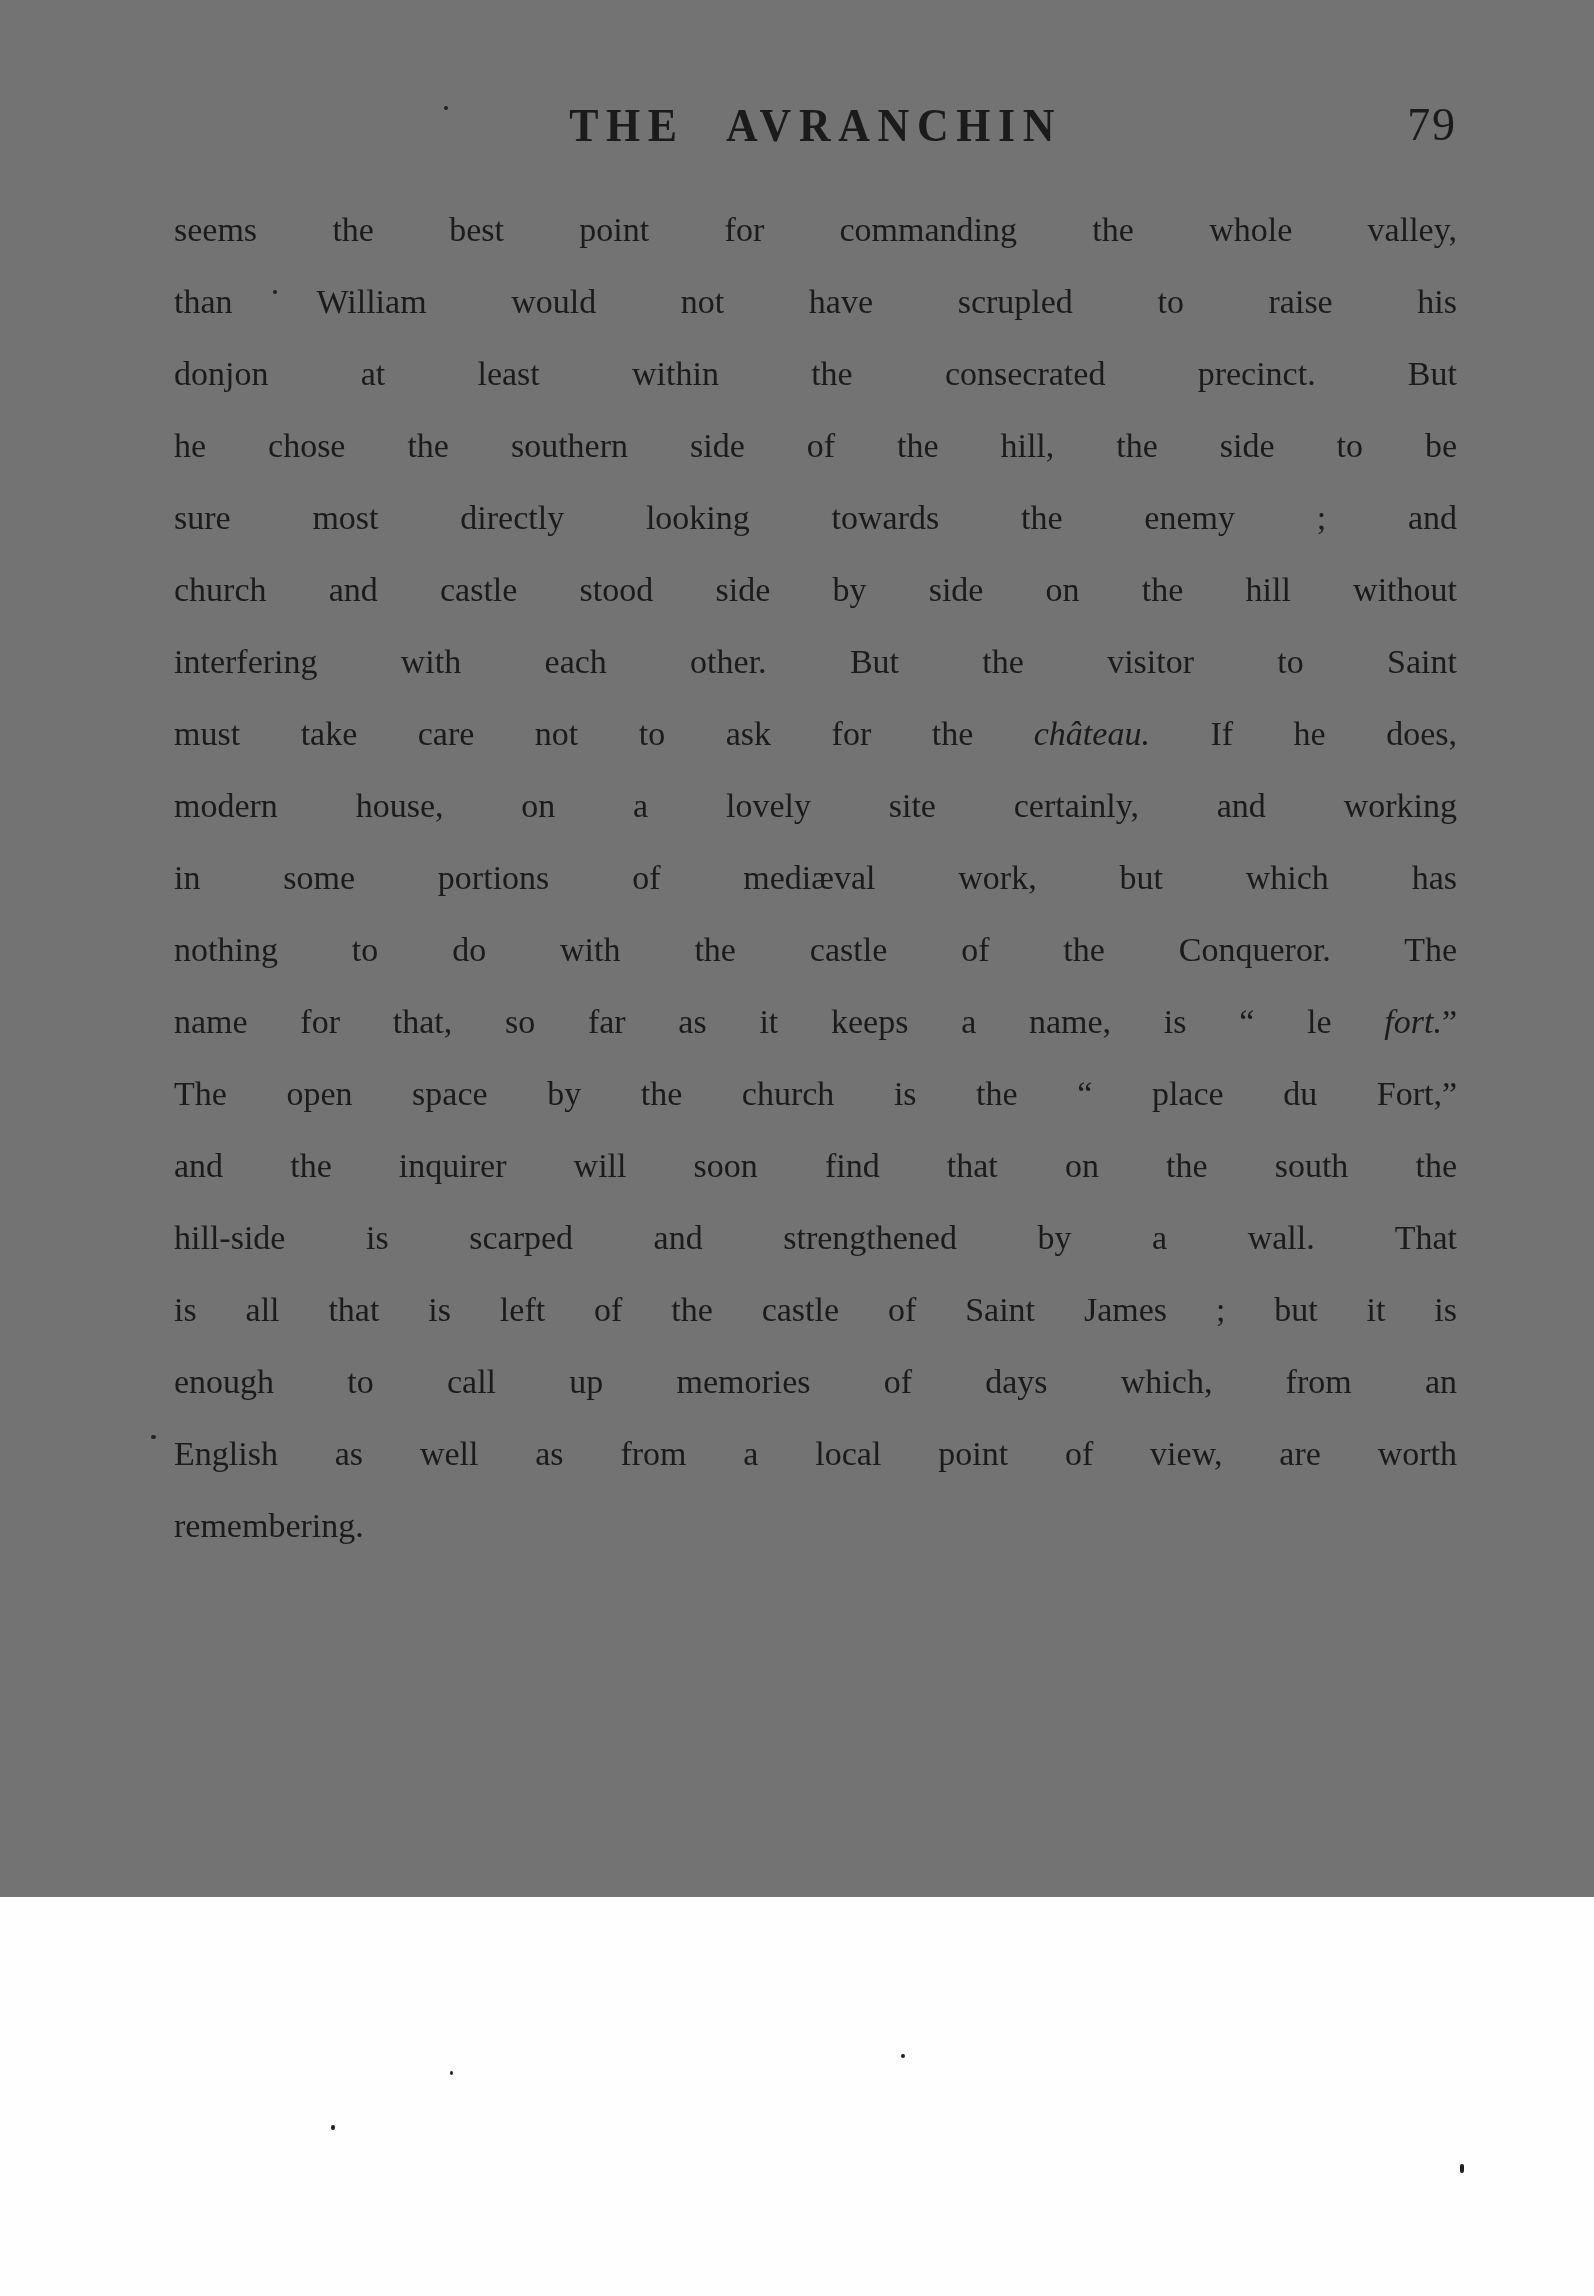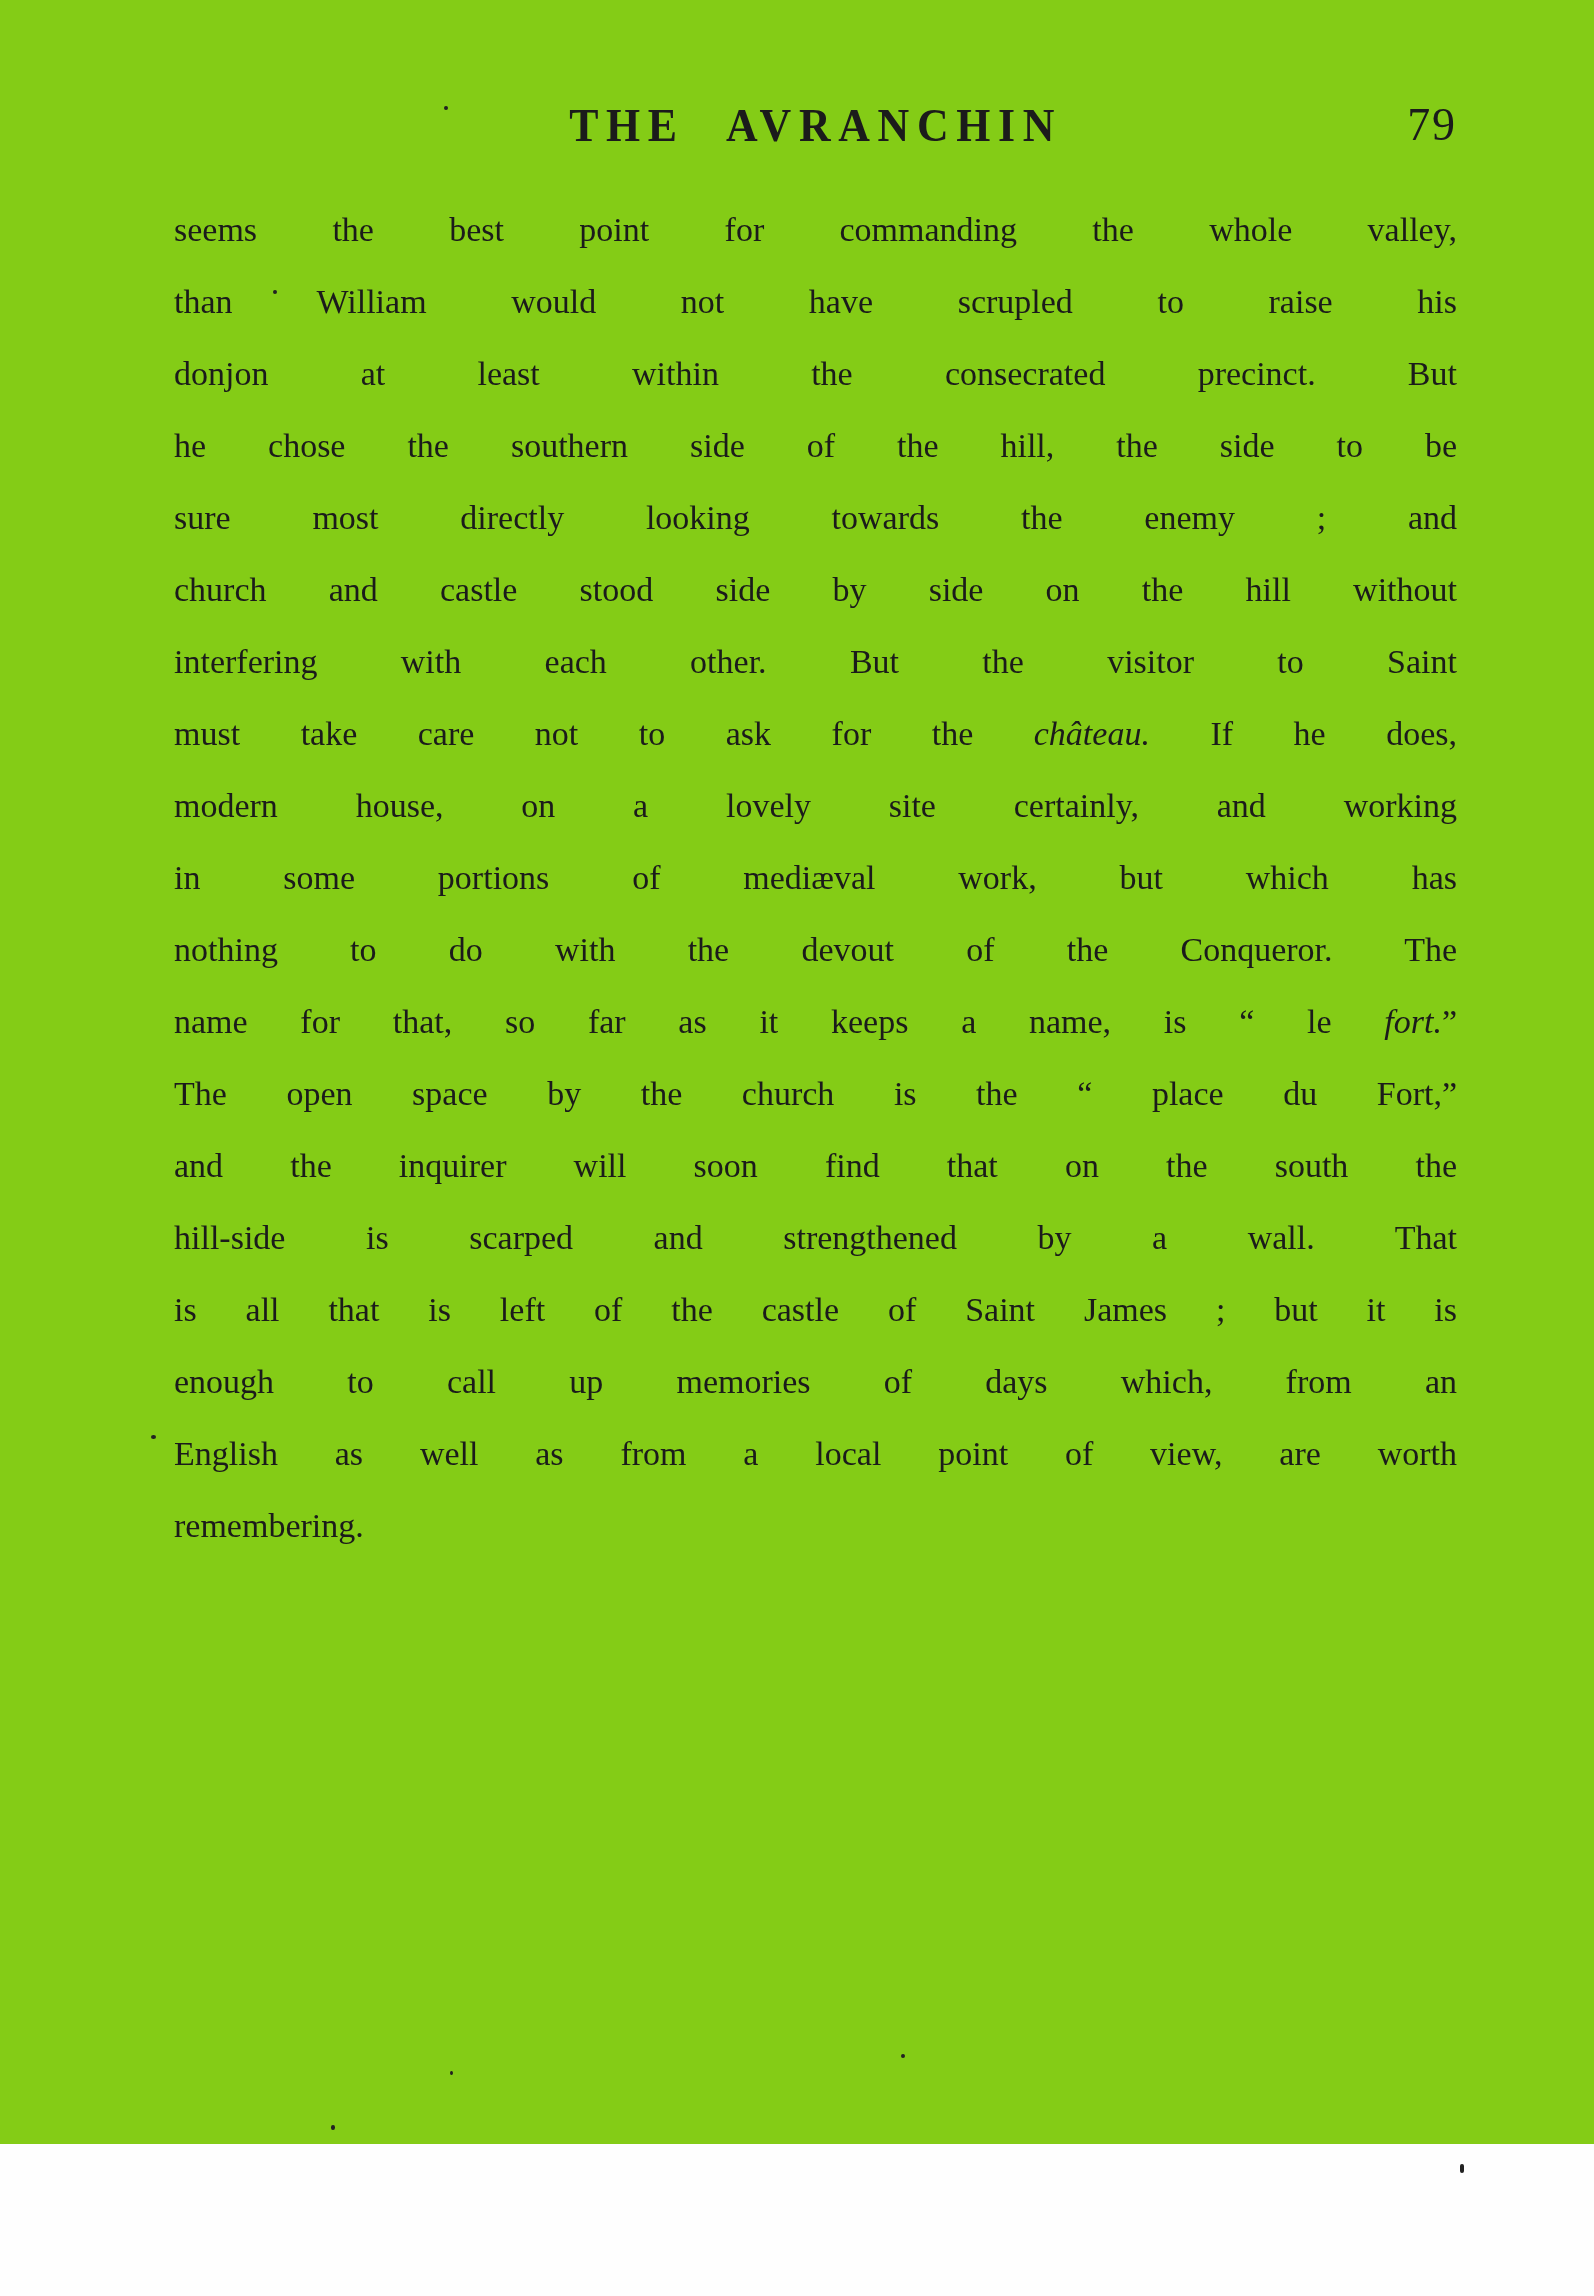--- a/index.html
+++ b/index.html
@@ -10,22 +10,22 @@
     width: 1594px;
     height: 2297px;
     background: #fefefe;
     font-family: "Liberation Serif", "DejaVu Serif", serif;
     color: #1b1b1b;
     overflow: hidden;
   }
   .page {
     position: relative;
     width: 1594px;
-    height: 2144px;
-    background: #84cc16;
+    height: 1897px;
+    background: #737373;
   }
   
   .running-head {
     position: absolute;
     top: 98px;
     left: 174px;
     right: 137px;
     display: grid;
     grid-template-columns: 1fr auto 1fr;
     align-items: baseline;
@@ -98,21 +98,21 @@
       <div class="line j"><span>seems the best point for commanding the whole valley,</span></div>
       <div class="line j"><span>than William would not have scrupled to raise his</span></div>
       <div class="line j"><span>donjon at least within the consecrated precinct.  But</span></div>
       <div class="line j"><span>he chose the southern side of the hill, the side to be</span></div>
       <div class="line j"><span>sure most directly looking towards the enemy ; and</span></div>
       <div class="line j"><span>church and castle stood side by side on the hill without</span></div>
       <div class="line j"><span>interfering with each other.  But the visitor to Saint</span></div>
       <div class="line j"><span>must take care not to ask for the </span><span class="it">château.</span><span>  If he does,</span></div>
       <div class="line j"><span>modern house, on a lovely site certainly, and working</span></div>
       <div class="line j"><span>in some portions of mediæval work, but which has</span></div>
-      <div class="line j"><span>nothing to do with the devout of the Conqueror.  The</span></div>
+      <div class="line j"><span>nothing to do with the castle of the Conqueror.  The</span></div>
       <div class="line j"><span>name for that, so far as it keeps a name, is “ le </span><span class="it">fort.</span><span>”</span></div>
       <div class="line j"><span>The open space by the church is the “ place du Fort,”</span></div>
       <div class="line j"><span>and the inquirer will soon find that on the south the</span></div>
       <div class="line j"><span>hill-side is scarped and strengthened by a wall.  That</span></div>
       <div class="line j"><span>is all that is left of the castle of Saint James ; but it is</span></div>
       <div class="line j"><span>enough to call up memories of days which, from an</span></div>
       <div class="line j"><span>English as well as from a local point of view, are worth</span></div>
       <div class="line"><span>remembering.</span></div>
     </main>
 

